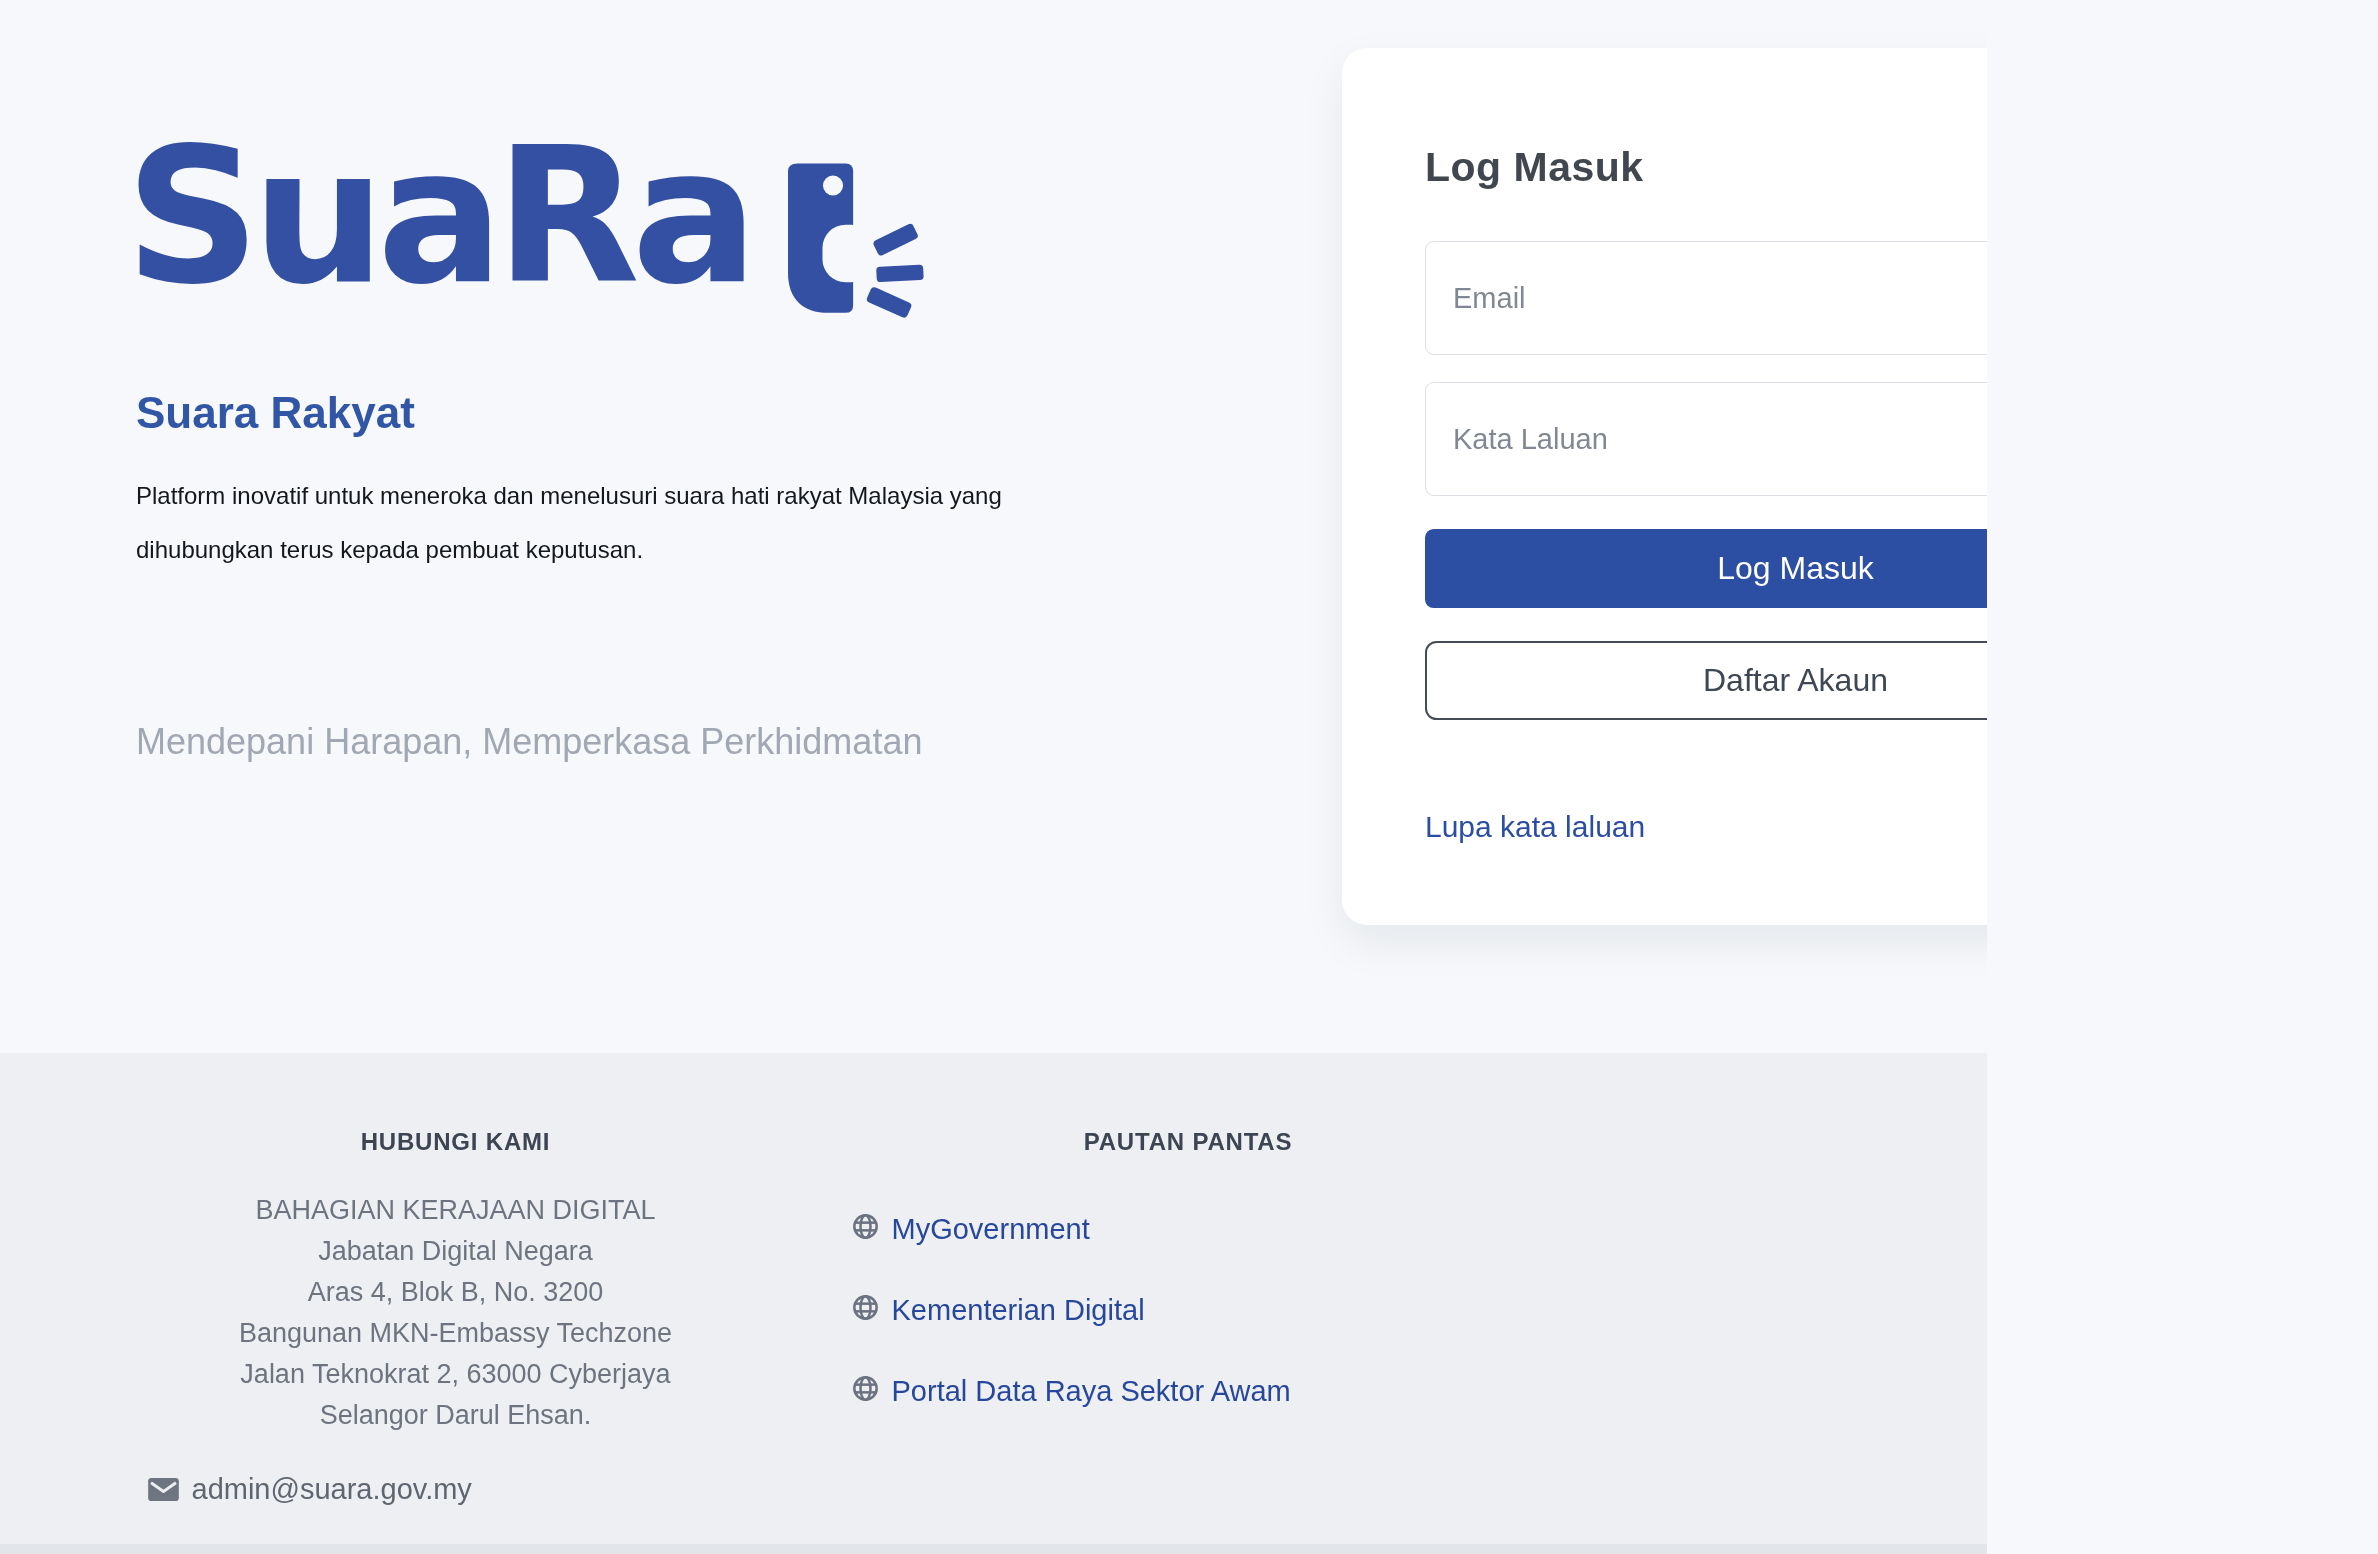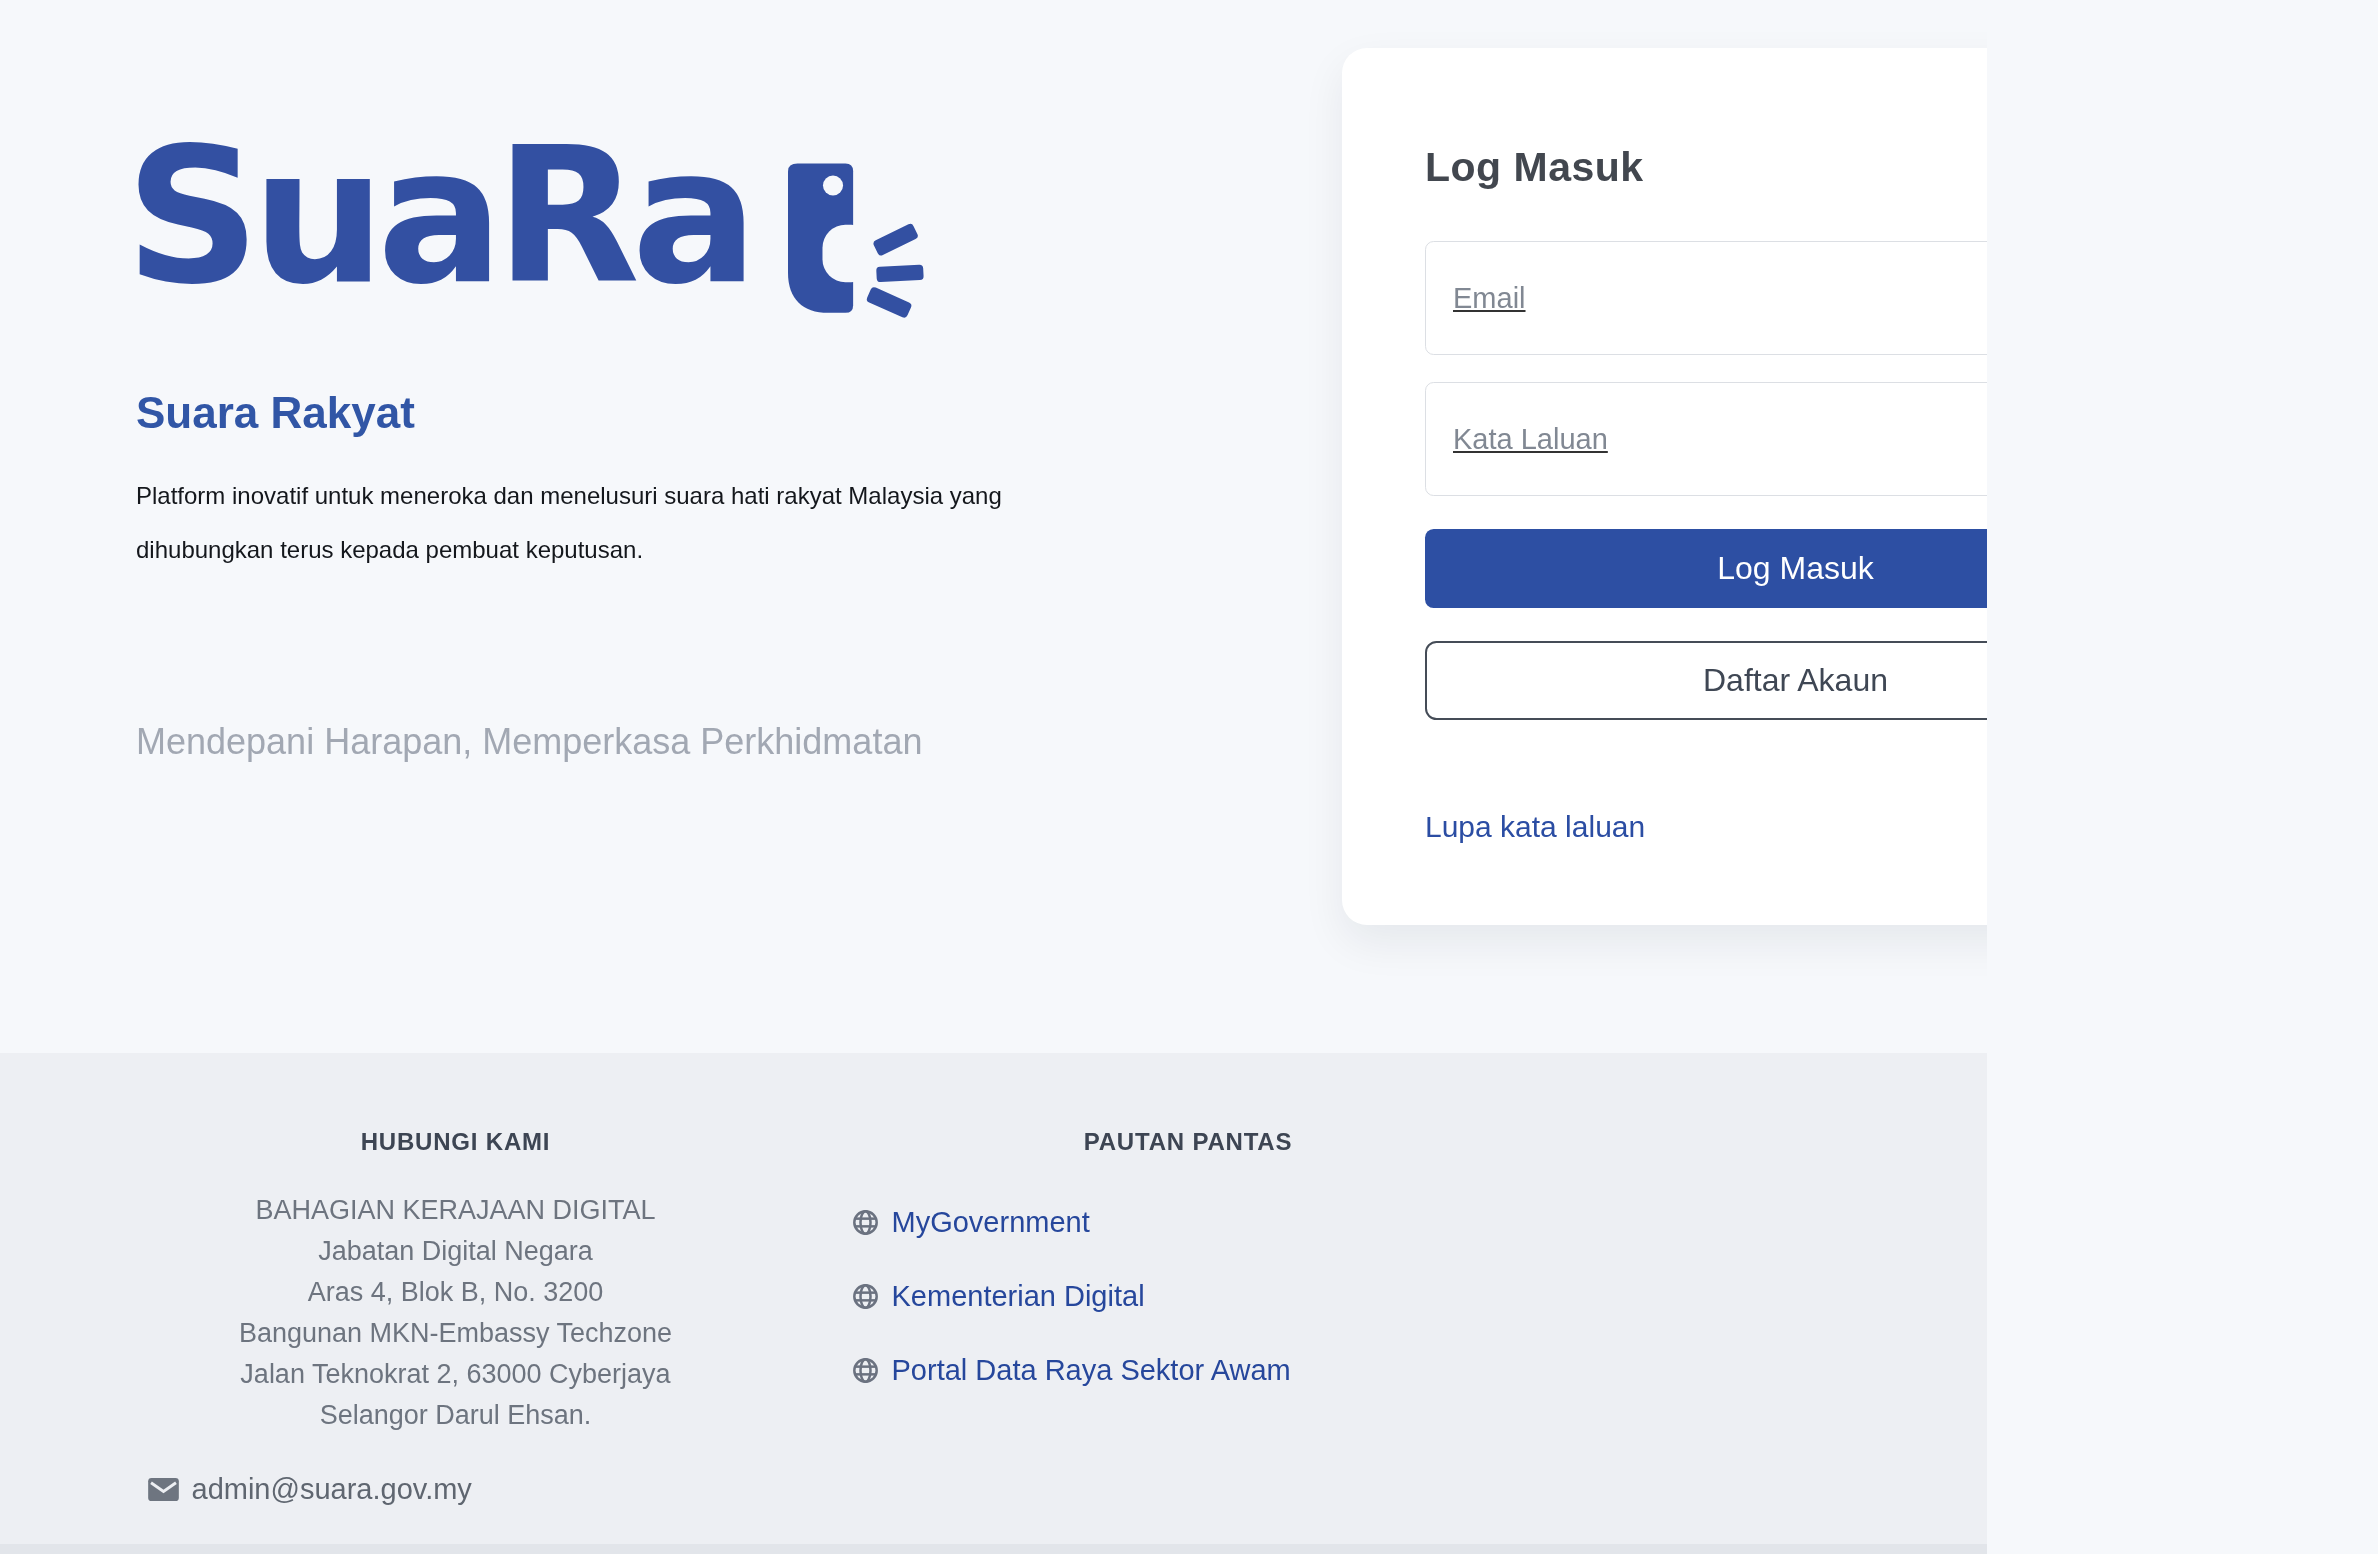--- a/index.html
+++ b/index.html
@@ -57,21 +57,20 @@
     margin:0;font-size:41px;font-weight:bold;color:#42474f;letter-spacing:0.5px;
   }
   .field{margin-top:50px;}
   .field + .field{margin-top:27px;}
   .field input{
     width:100%;height:114px;
     border:1.9px solid #dcdfe4;border-radius:8.6px;
     background:#fff;font-size:29px;color:#333;
     padding:0 27px;outline:none;
     font-family:"Liberation Sans",sans-serif;
-    text-decoration:underline;
   }
   .field input::placeholder{color:#818893;}
   .btn{
     display:block;width:100%;height:79px;margin-top:33px;
     border-radius:8.6px;font-size:32px;cursor:pointer;
     font-family:"Liberation Sans",sans-serif;
   }
   .btn-primary{background:var(--btn-blue);color:#ffffff;border:none;}
   .btn-outline{
     background:#ffffff;color:var(--dark-gray);
@@ -96,21 +95,21 @@
   .address{margin-top:34px;font-size:27px;line-height:41px;color:var(--muted);}
   .email-row{
     margin-top:37px;display:flex;align-items:center;gap:12.5px;
     font-size:29px;color:#5f6670;
   }
   .quick-links{margin-top:50px;}
   .link-row{
     display:flex;align-items:center;gap:12.5px;margin-bottom:41px;
   }
   .link-row a{
-    color:var(--link-blue);font-size:29px;text-decoration:none;cursor:pointer;
+    color:var(--link-blue);font-size:29px;text-decoration:none;cursor:pointer;margin-top:7px;
   }
   .bottom-strip{
     position:absolute;left:0;right:0;bottom:0;height:9.6px;background:#e2e5ea;
   }
 </style>
 </head>
 <body>
 
 <div class="page">
 

